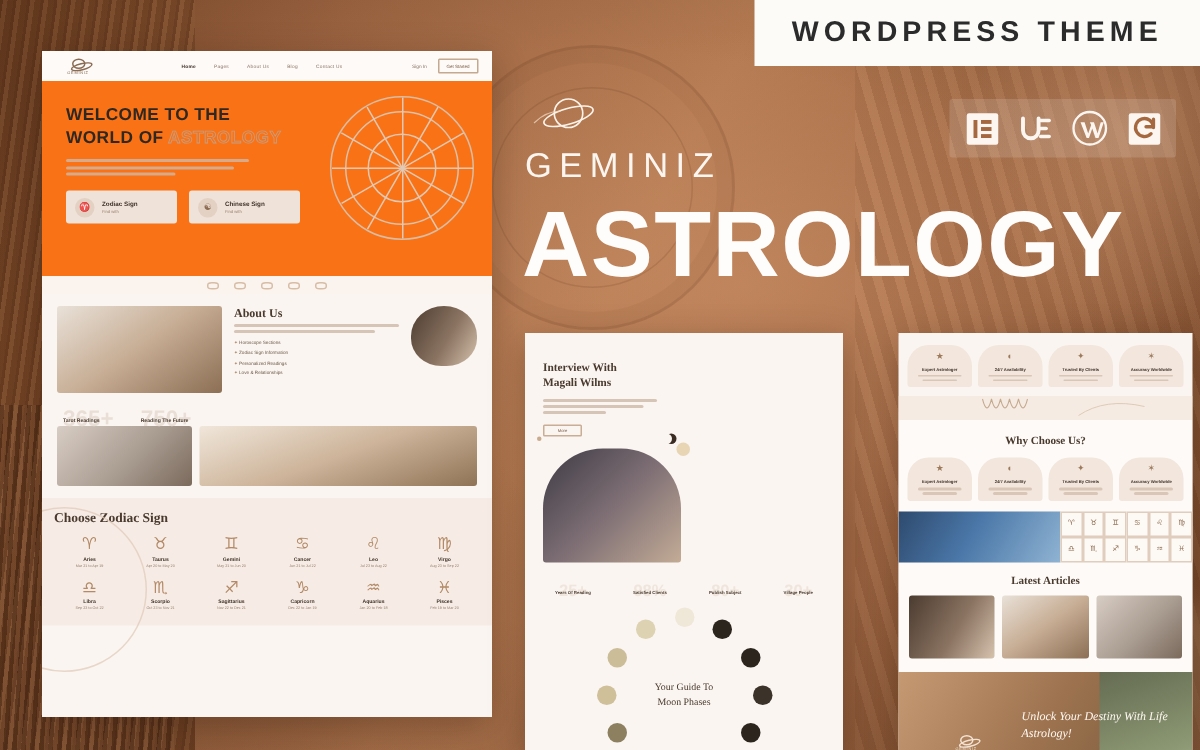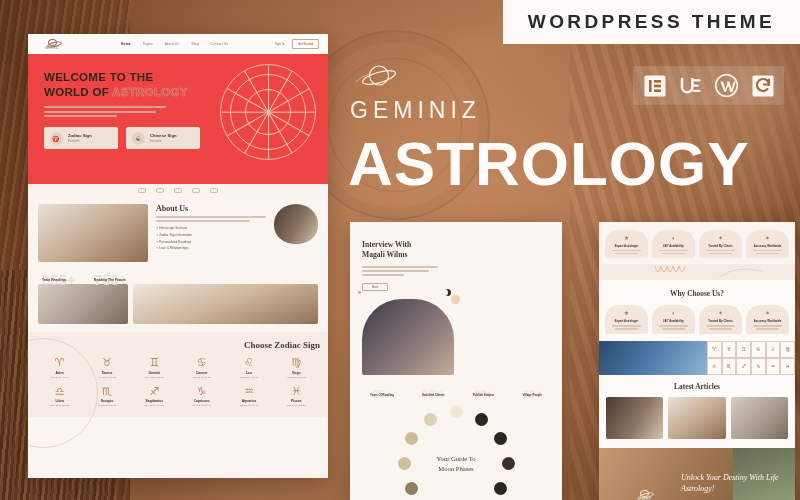--- a/index.html
+++ b/index.html
@@ -109,21 +109,21 @@
       height:3px;border:.5px solid #8a6a52;border-radius:50%;transform:rotate(-14deg);}
   .site-nav .logo .lt { font-size:2.6px; letter-spacing:.5px; color:#7d5c45; margin-top:1px; }
   .nav-links { display:flex; gap:12px; margin-left:54px; }
   .nav-links span { font-size:3.2px; color:#8b7364; letter-spacing:.2px; }
   .nav-links span.active { color:#3c2d23; font-weight:700; }
   .nav-right { position:absolute; right:9px; display:flex; align-items:center; gap:7px; }
   .nav-right .login { font-size:3.2px; color:#8b7364; }
   .nav-right .btn { font-size:3px; color:#7a5a42; border:.5px solid #c4a88f;
                     padding:2.4px 5px; border-radius:1px; }
 
-  .hero-l { height:130px; background:#ef4444; position:relative; padding:16px 0 0 16px; }
+  .hero-l { height:130px; background:#f97316; position:relative; padding:16px 0 0 16px; }
   .hero-l h1 { font-size:11.5px; line-height:1.28; color:#2f2721; font-weight:700;
                letter-spacing:.3px; }
   .hero-l h1 .outline { color:transparent; -webkit-text-stroke:.55px #c39f86; }
   .lorem { height:2px; background:#cdb8a8; border-radius:2px; margin-bottom:2.4px; opacity:.8; }
   .sign-cards { display:flex; gap:8px; margin-top:10px; }
   .sign-card { width:74px; height:22px; background:#efe2d8; border-radius:2px;
                display:flex; align-items:center; gap:5px; padding:0 6px; }
   .sign-card .circ { width:13px;height:13px;border-radius:50%;background:#e3d1c3;
                      display:flex;align-items:center;justify-content:center;
                      font-size:6px;color:#8a6a52; }
@@ -154,21 +154,21 @@
 
   .stats-row { display:flex; padding:4px 14px 2px; gap:18px; position:relative; }
   .stat .big { font-size:15px; color:#eadfd6; font-weight:700; line-height:1; }
   .stat .lbl { font-size:3.4px; color:#4a3a2e; font-weight:700; margin-top:-9px;
                position:relative; z-index:2; }
   .imgs-row { display:flex; gap:5px; padding:0 10px 8px; }
   .imgs-row .i1{width:90px;height:40px;border-radius:2px;}
   .imgs-row .i2{flex:1;height:40px;border-radius:2px;}
 
   .zodiac-sec { background:#f6ece5; padding:8px 8px 10px; position:relative; }
-  .zodiac-sec h2 { text-align:right; font-size:9px; color:#4a3a2e;
+  .zodiac-sec h2 { text-align:left; font-size:9px; color:#4a3a2e;
                    font-family:"Liberation Serif", serif; margin-bottom:7px; }
   .z-grid { display:grid; grid-template-columns:repeat(6,1fr); row-gap:7px; }
   .z-item { text-align:center; }
   .z-item .gl { font-size:11px; color:#b38a67; line-height:1;
                 font-family:"DejaVu Sans", sans-serif; }
   .z-item .nm { font-size:3.4px; color:#3f3128; font-weight:700; margin-top:2.5px; }
   .z-item .dt { font-size:2.5px; color:#9a8270; margin-top:1px; }
   .zodiac-sec .ghostwheel{ position:absolute;left:-40px;top:6px;width:110px;height:110px;
       border-radius:50%;border:.6px solid #e2cbb9;opacity:.75;}
 

